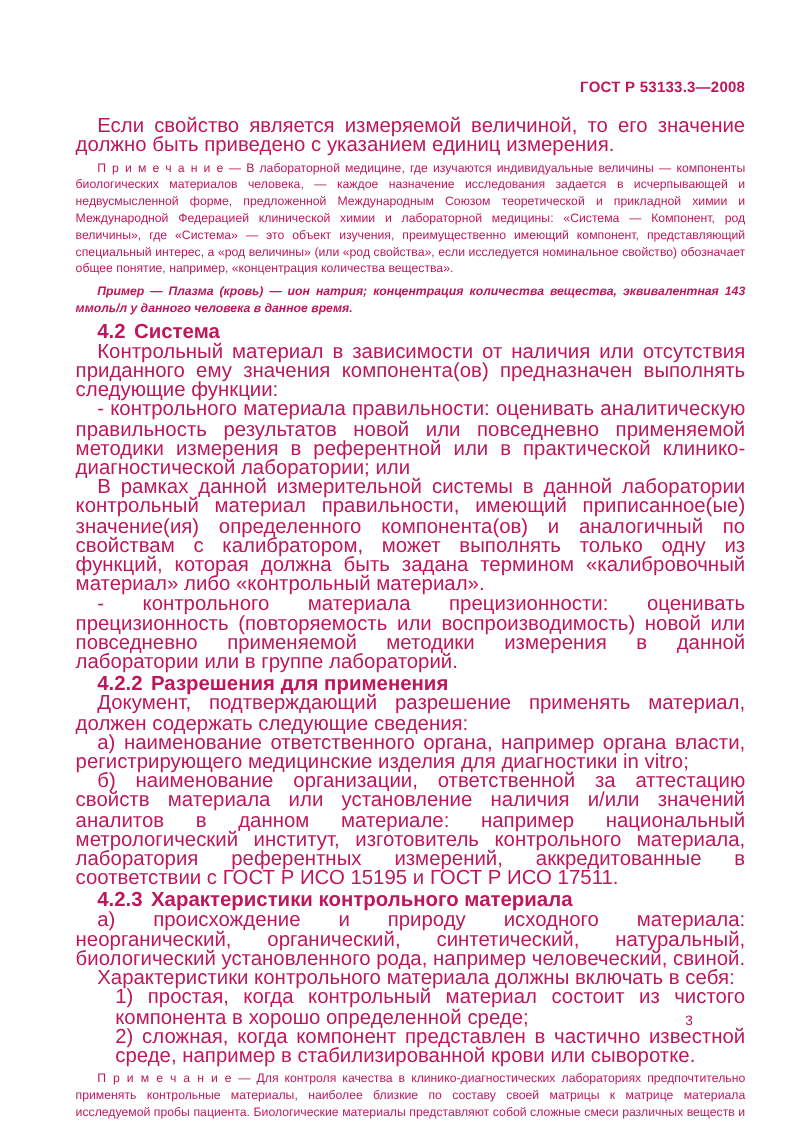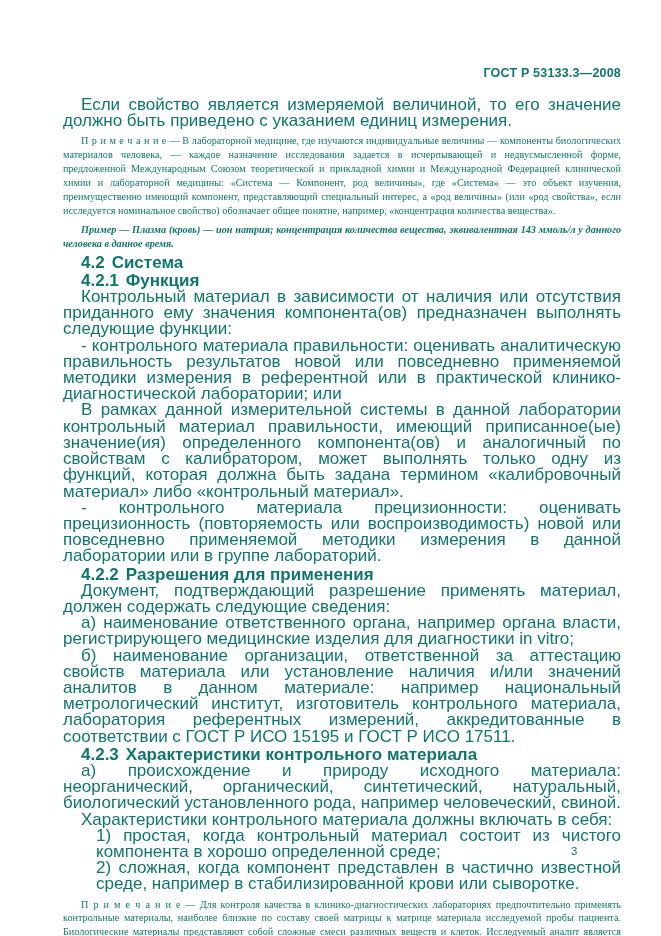--- a/index.html
+++ b/index.html
@@ -1,21 +1,21 @@
 <!DOCTYPE html>
 <html lang="ru"><head>
 <meta charset="utf-8">
 <style>
   html,body { margin:0; padding:0; background:#e8e8e8; }
   .page {
     position:relative;
     width:661px; height:936px;
     margin:0 auto;
     background:#ffffff;
-    color:#0f766e;
+    color:#be185d;
     font-family:"Liberation Sans", sans-serif;
     overflow:hidden;
   }
   .doc-header {
     position:absolute;
     top:66px; left:63px; width:558px;
     text-align:right;
     font-weight:700;
     font-size:12.5px;
     letter-spacing:0.2px;
@@ -24,21 +24,21 @@
     position:absolute;
     top:97px; left:63px; width:558px;
   }
   .content p {
     margin:0;
     text-align:justify;
     text-indent:18px;
     font-size:17px;
     line-height:16.2px;
   }
-  .sm { font-size:10.2px !important; line-height:13.9px !important;font-family:Liberation Serif, serif; }
+  .sm { font-size:10.2px !important; line-height:13.9px !important; }
   .note { margin:5px 0 4px 0 !important; }
   .note .note-label { letter-spacing:0.4px; }
   .example {
     margin:5px 0 4px 0 !important;
     font-weight:700;
     font-style:italic;
   }
   .hd { font-weight:700; margin-top:2px !important; text-align:center; }
   .hd .hd-title { margin-left:7px; }
   .sub {
@@ -61,21 +61,20 @@
   <div class="content">
 
     <p>Если свойство является измеряемой величиной, то его значение должно быть приведено с указанием единиц измерения.</p>
 
     <p class="sm note"><span class="note-label">П р и м е ч а н и е</span><span> — В лабораторной медицине, где изучаются индивидуальные величины — компоненты биологических материалов человека, — каждое назначение исследования задается в исчерпывающей и недвусмысленной форме, предложенной Международным Союзом теоретической и прикладной химии и Международной Федерацией клинической химии и лабораторной медицины: «Система — Компонент, род величины», где «Система» — это объект изучения, преимущественно имеющий компонент, представляющий специальный интерес, а «род величины» (или «род свойства», если исследуется номинальное свойство) обозначает общее понятие, например, «концентрация количества вещества».</span></p>
 
     <p class="sm example">Пример — Плазма (кровь) — ион натрия; концентрация количества вещества, эквивалентная 143 ммоль/л у данного человека в данное время.</p>
 
     <p class="hd"><span>4.2</span><span class="hd-title">Система</span></p>
 
-    <p class="hd"><span>4.2.1</span><span class="hd-title">Функция</span></p>
 
     <p>Контрольный материал в зависимости от наличия или отсутствия приданного ему значения компонента(ов) предназначен выполнять следующие функции:</p>
     <p>- контрольного материала правильности: оценивать аналитическую правильность результатов новой или повседневно применяемой методики измерения в референтной или в практической клинико-диагностической лаборатории; или</p>
     <p>В рамках данной измерительной системы в данной лаборатории контрольный материал правильности, имеющий приписанное(ые) значение(ия) определенного компонента(ов) и аналогичный по свойствам с калибратором, может выполнять только одну из функций, которая должна быть задана термином «калибровочный материал» либо «контрольный материал».</p>
     <p>- контрольного материала прецизионности: оценивать прецизионность (повторяемость или воспроизводимость) новой или повседневно применяемой методики измерения в данной лаборатории или в группе лабораторий.</p>
 
     <p class="hd"><span>4.2.2</span><span class="hd-title">Разрешения для применения</span></p>
 
     <p>Документ, подтверждающий разрешение применять материал, должен содержать следующие сведения:</p>
     <p>а) наименование ответственного органа, например органа власти, регистрирующего медицинские изделия для диагностики in vitro;</p>

